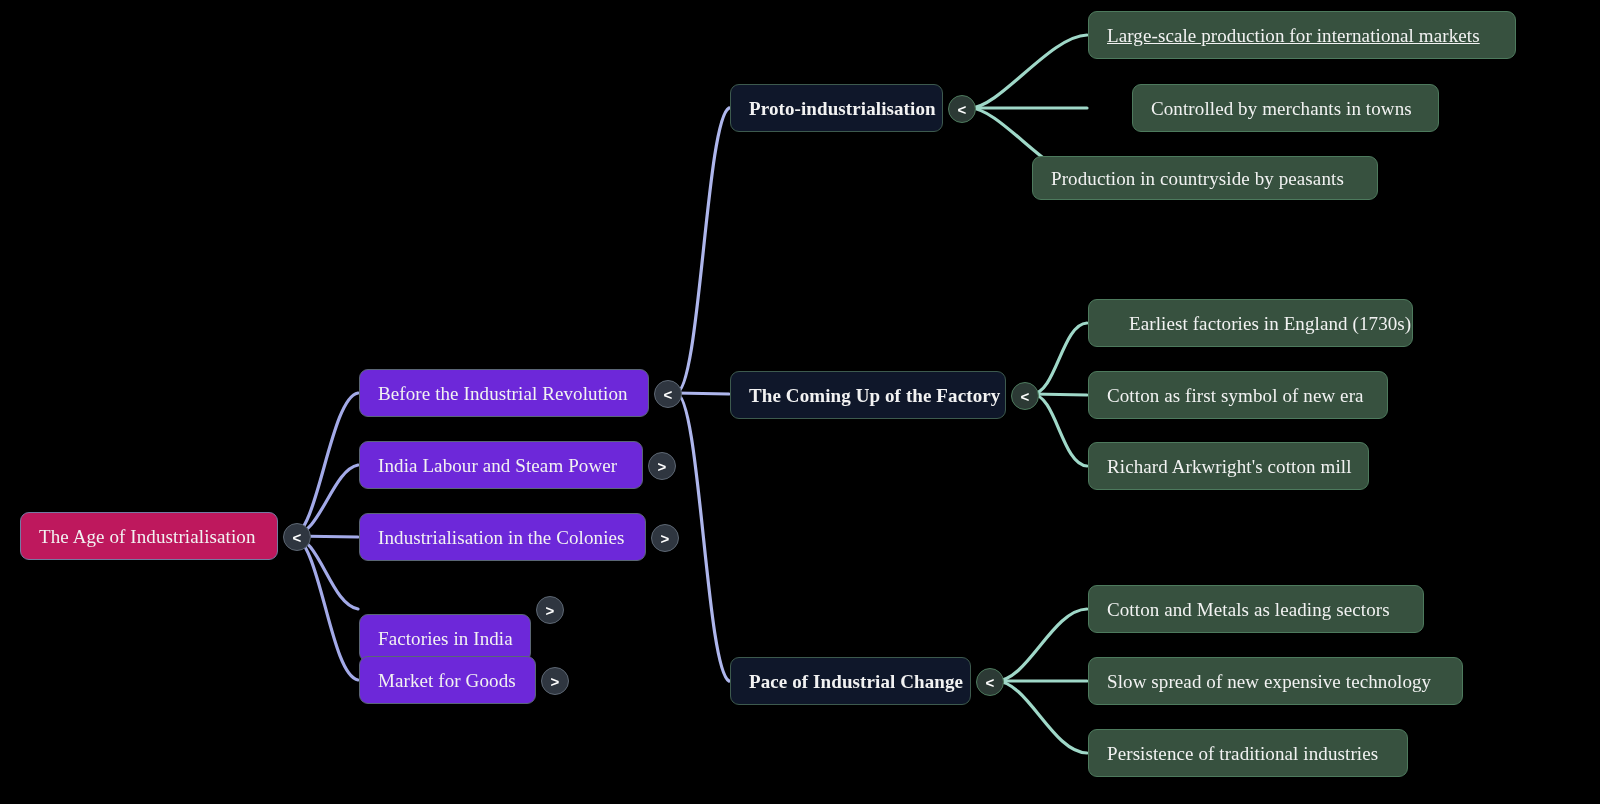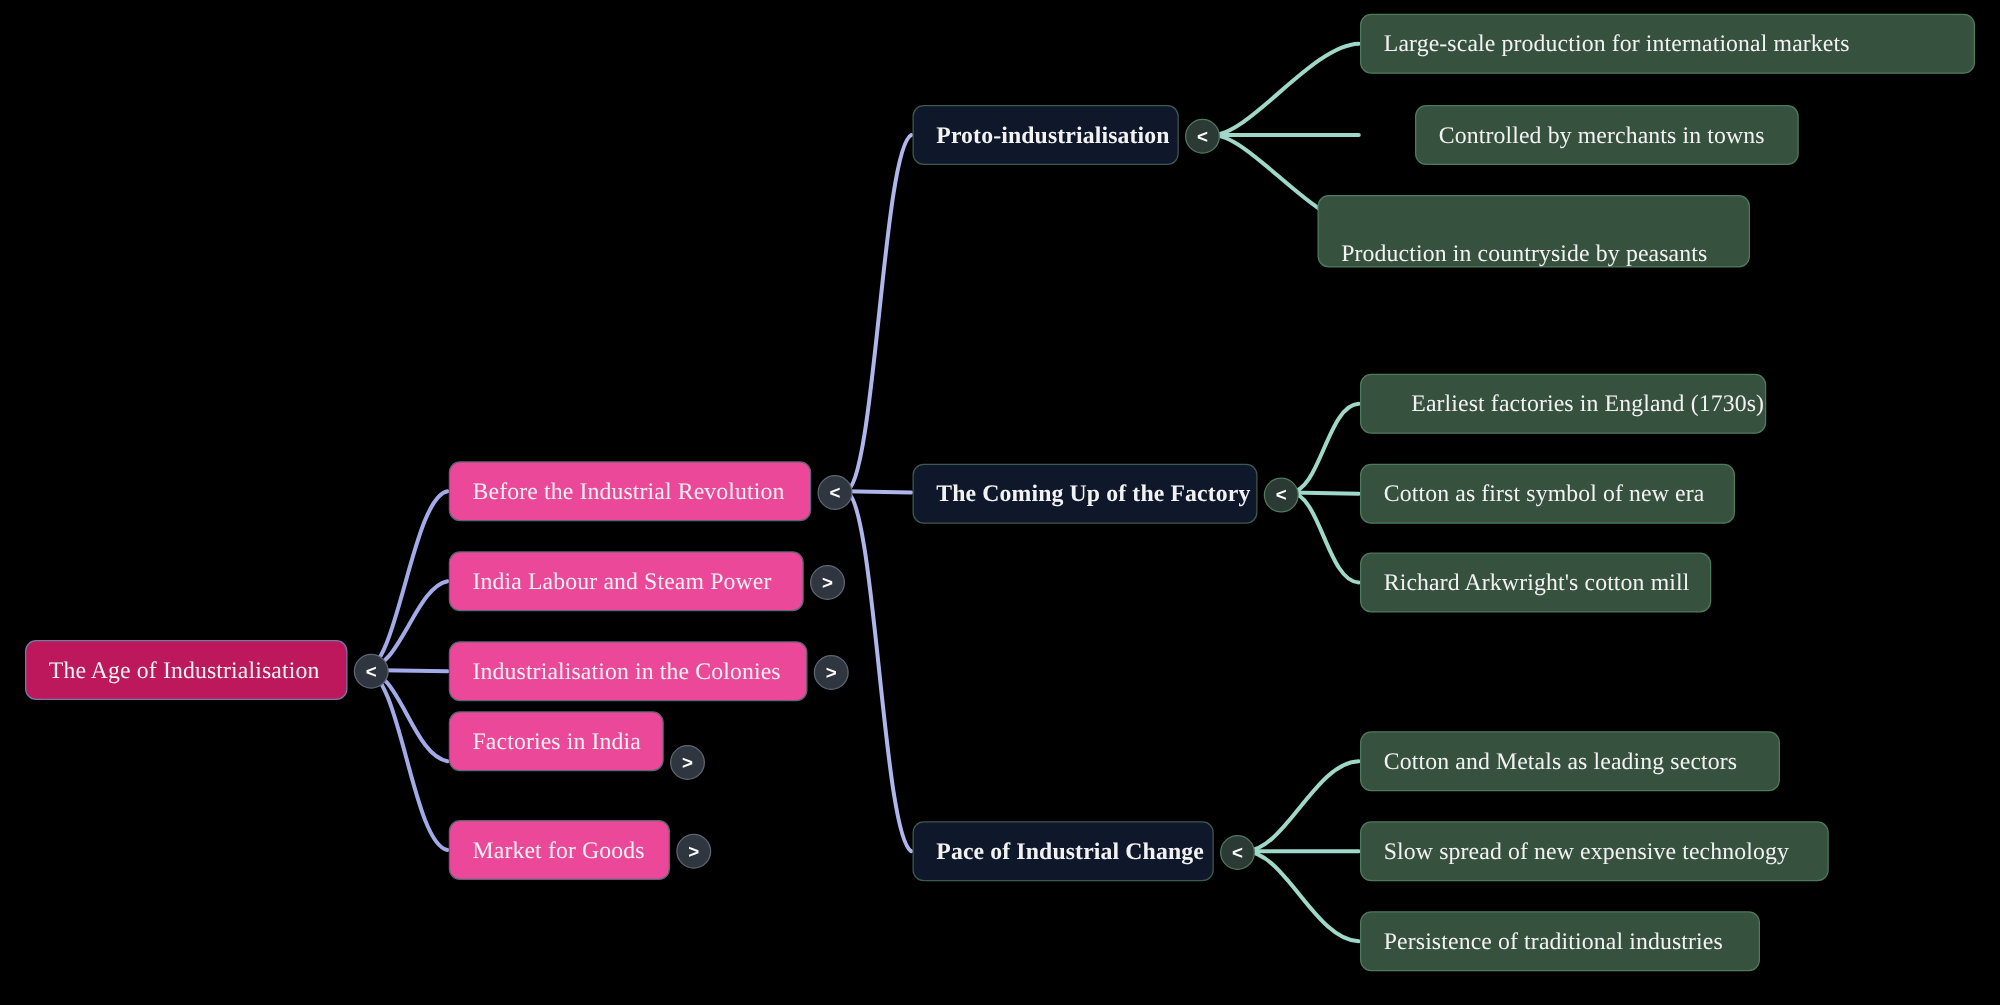--- a/index.html
+++ b/index.html
@@ -39,21 +39,21 @@
     letter-spacing: 0.1px;
     padding: 0 18px;
     white-space: nowrap;
     line-height: 1;
   }
   .node-root {
     background: #be185d;
     border: 1px solid #757aa3;
   }
   .node-l2 {
-    background: #ec4899;
+    background: #6d28d9;
     border: 1px solid #5a6675;
   }
   .node-l3 {
     background: #0f172a;
     border: 1px solid #3d5a4e;
     font-weight: bold;
   }
   .node-leaf {
     background: #37513f;
     border: 1px solid #4d7a5d;
@@ -126,21 +126,21 @@
       </div>
       <div class="toggle" style="left: 654px; top: 380px;">&lt;</div>
       <div class="node node-l2" style="left: 359px; top: 441px; width: 284px; height: 48px;">
         <span>India Labour and Steam Power</span>
       </div>
       <div class="toggle" style="left: 648px; top: 452px;">&gt;</div>
       <div class="node node-l2" style="left: 359px; top: 513px; width: 287px; height: 48px;">
         <span>Industrialisation in the Colonies</span>
       </div>
       <div class="toggle" style="left: 651px; top: 524px;">&gt;</div>
-      <div class="node node-l2" style="left: 359px; top: 569px; width: 172px; height: 48px;">
+      <div class="node node-l2" style="left: 359px; top: 614px; width: 172px; height: 48px;">
         <span>Factories in India</span>
       </div>
       <div class="toggle" style="left: 536px; top: 596px;">&gt;</div>
       <div class="node node-l2" style="left: 359px; top: 656px; width: 177px; height: 48px;">
         <span>Market for Goods</span>
       </div>
       <div class="toggle" style="left: 541px; top: 667px;">&gt;</div>
     </div>
   <div id="level3-container">
       <div class="node node-l3" style="left: 730px; top: 84px; width: 213px; height: 48px;">
@@ -150,27 +150,27 @@
       <div class="node node-l3" style="left: 730px; top: 371px; width: 276px; height: 48px;">
         <span>The Coming Up of the Factory</span>
       </div>
       <div class="toggle toggle-green" style="left: 1011px; top: 382px;">&lt;</div>
       <div class="node node-l3" style="left: 730px; top: 657px; width: 241px; height: 48px;">
         <span>Pace of Industrial Change</span>
       </div>
       <div class="toggle toggle-green" style="left: 976px; top: 668px;">&lt;</div>
     </div>
   <div id="leaves-container">
-      <div class="node node-leaf" style="left: 1088px; top: 11px; width: 492px; height: 48px;">
+      <div class="node node-leaf" style="left: 1088px; top: 11px; width: 428px; height: 48px; text-decoration: underline;">
         <span>Large-scale production for international markets</span>
       </div>
       <div class="node node-leaf" style="left: 1088px; top: 84px; width: 307px; height: 48px; margin-left: 44px;">
         <span>Controlled by merchants in towns</span>
       </div>
-      <div class="node node-leaf" style="left: 1054px; top: 156px; width: 346px; height: 58px; align-items: flex-end;">
+      <div class="node node-leaf" style="left: 1032px; top: 156px; width: 346px; height: 44px;">
         <span>Production in countryside by peasants</span>
       </div>
       <div class="node node-leaf" style="left: 1088px; top: 299px; width: 325px; height: 48px; padding-left: 40px;">
         <span>Earliest factories in England (1730s)</span>
       </div>
       <div class="node node-leaf" style="left: 1088px; top: 371px; width: 300px; height: 48px;">
         <span>Cotton as first symbol of new era</span>
       </div>
       <div class="node node-leaf" style="left: 1088px; top: 442px; width: 281px; height: 48px;">
         <span>Richard Arkwright's cotton mill</span>

